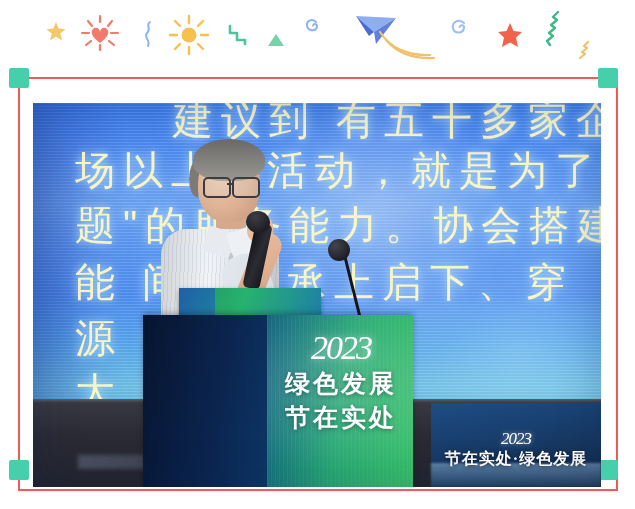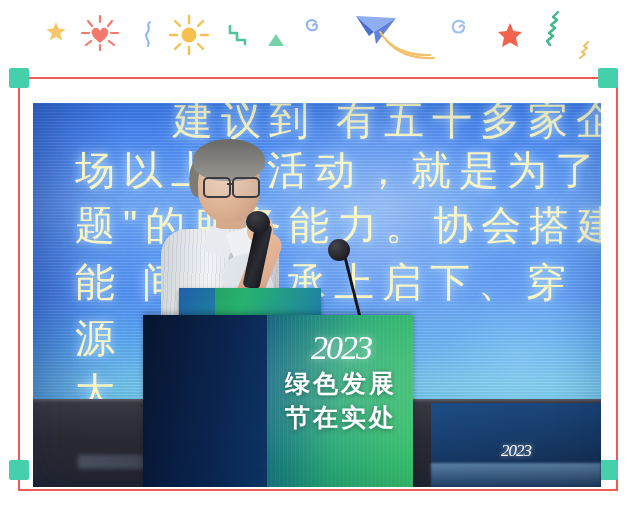--- a/index.html
+++ b/index.html
@@ -398,18 +398,19 @@
     <div class="podium-logo">
       <div class="podium-script">2023</div>
       <div class="podium-line">绿色发展</div>
       <div class="podium-line">节在实处</div>
     </div>
 
     <div class="right-panel"></div>
     <div class="banner-water"></div>
     <div class="right-banner">
       <div class="banner-script">2023</div>
+      <div class="banner-line">节在实处·绿色发展</div>
     </div>
 
     <div class="vignette"></div>
   </div>
 
 </div>
 
 </body></html>

